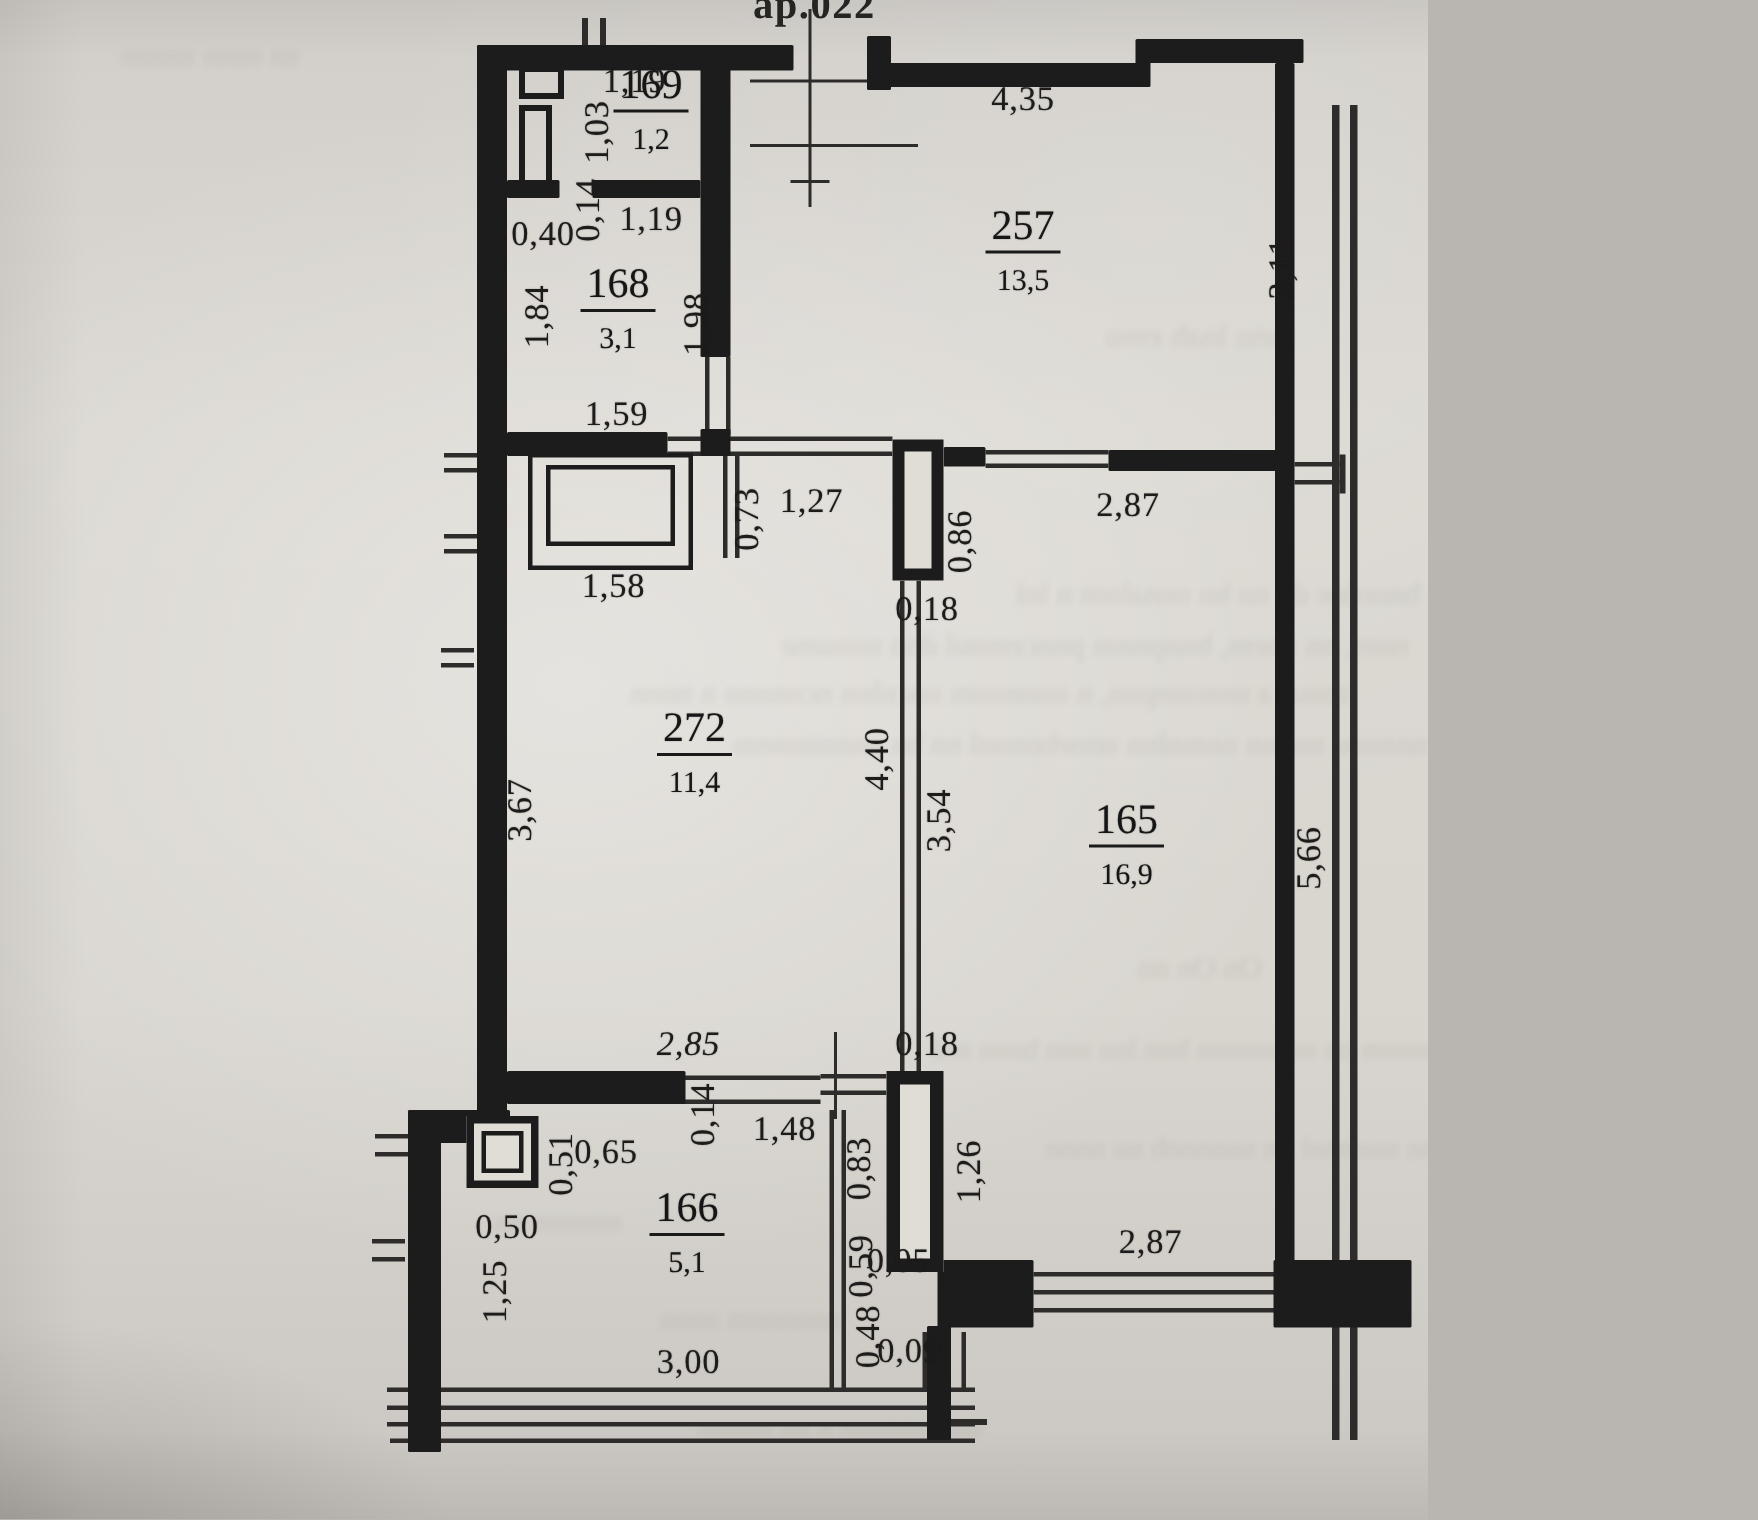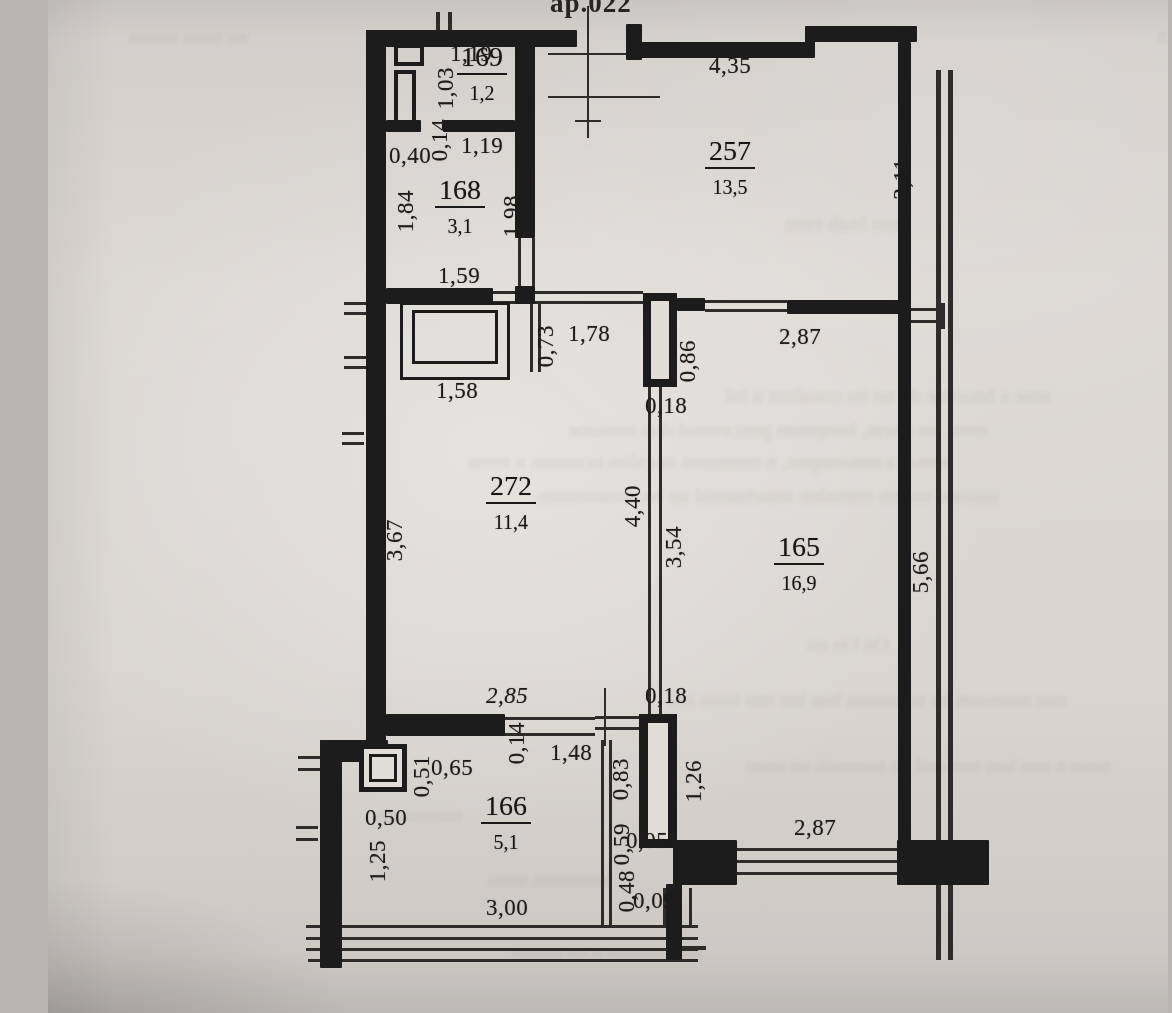--- a/index.html
+++ b/index.html
@@ -1,23 +1,22 @@
 <!DOCTYPE html>
 <html><head>
 <meta charset="utf-8">
 <style>
   html,body{margin:0;padding:0;background:#b9b6b1;}
   .paper{
-    position:relative;width:1120px;height:1013px;overflow:hidden;
+    position:relative;width:952px;height:1013px;overflow:hidden;
     font-family:"Liberation Serif",serif;
     background:
       radial-gradient(820px 640px at 40% 45%, rgba(255,255,255,.30), rgba(255,255,255,0) 62%),
       radial-gradient(900px 700px at 80% 15%, rgba(255,255,255,.12), rgba(255,255,255,0) 60%),
       linear-gradient(180deg,#d2cfca 0%,#dbd8d2 28%,#d9d6d0 66%,#cac7c2 100%);
-    margin-left: 48px;
   }
   .vignette{position:absolute;inset:0;pointer-events:none;
     background:
       radial-gradient(420px 220px at 1% 102%, rgba(55,50,45,.20), transparent 70%),
       linear-gradient(180deg, rgba(0,0,0,.05), transparent 4%),
       linear-gradient(0deg, rgba(0,0,0,.07), transparent 6%),
       linear-gradient(90deg, rgba(0,0,0,.05), transparent 6%);}
   .wall{position:absolute;background:#1c1c1c;border-radius:1px;}
   .thin{position:absolute;background:#2e2c2a;}
   .fixbox{position:absolute;box-sizing:border-box;}
@@ -174,21 +173,21 @@
       <div class="dim v" style="left: 392px; top: 140px;">0,14</div>
       <div class="dim" style="left: 434px; top: 146px;">1,19</div>
       <div class="dim" style="left: 362px; top: 156px;">0,40</div>
       <div class="dim v" style="left: 358px; top: 211px;">1,84</div>
       <div class="dim v" style="left: 464px; top: 216px;">1,98</div>
       <div class="dim" style="left: 411px; top: 276px; font-family: Liberation Serif, serif;">1,59</div>
       <div class="dim" style="left: 682px; top: 66px;">4,35</div>
       <div class="dim v" style="left: 854px; top: 179px;">3,11</div>
       <div class="dim" style="left: 409px; top: 391px;">1,58</div>
       <div class="dim v" style="left: 498px; top: 346px;">0,73</div>
-      <div class="dim" style="left: 541px; top: 334px;">1,78</div>
+      <div class="dim" style="left: 541px; top: 334px;">1,27</div>
       <div class="dim v" style="left: 640px; top: 361px;">0,86</div>
       <div class="dim" style="left: 752px; top: 337px;">2,87</div>
       <div class="dim" style="left: 618px; top: 406px;">0,18</div>
       <div class="dim v" style="left: 347px; top: 540px;">3,67</div>
       <div class="dim v" style="left: 585px; top: 506px;">4,40</div>
       <div class="dim v" style="left: 626px; top: 547px;">3,54</div>
       <div class="dim v" style="left: 873px; top: 572px;">5,66</div>
       <div class="dim" style="left: 459px; top: 696px; font-style: italic;">2,85</div>
       <div class="dim" style="left: 618px; top: 696px;">0,18</div>
       <div class="dim v" style="left: 469px; top: 743px;">0,14</div>

